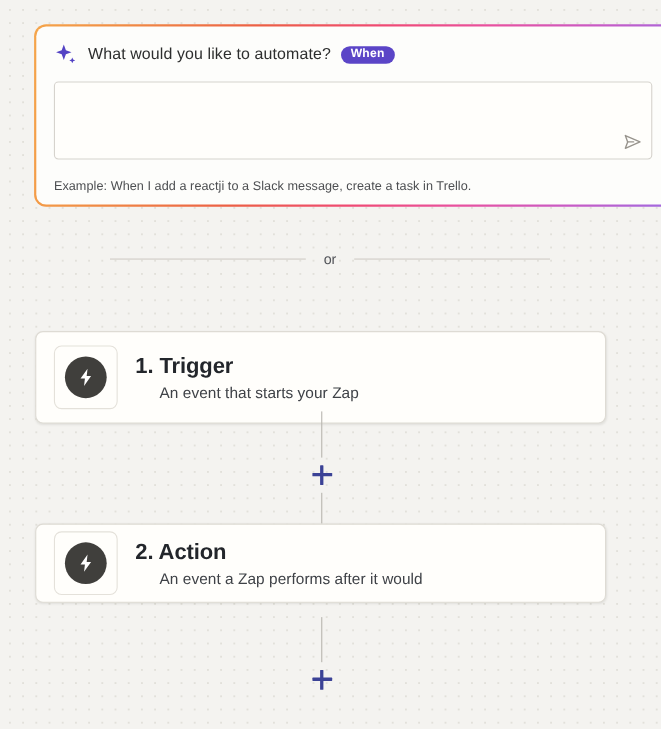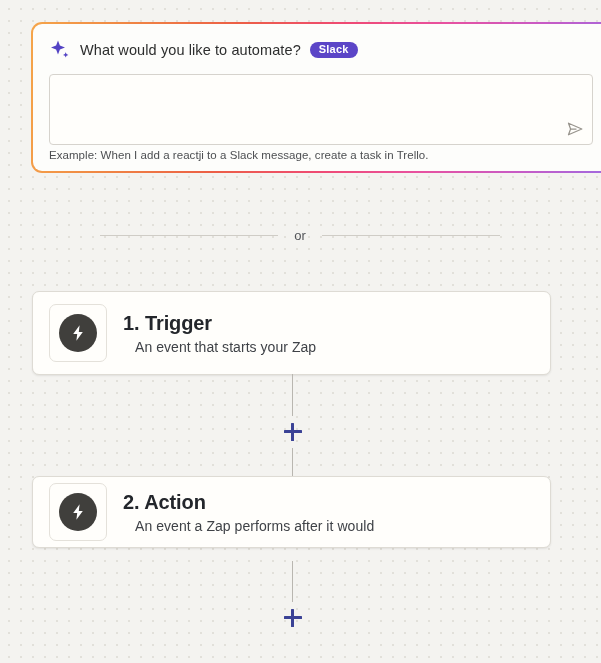--- a/index.html
+++ b/index.html
@@ -93,21 +93,21 @@
   }
   .send-icon {
     position: absolute;
     right: 7px;
     bottom: 5px;
     width: 20px;
     height: 20px;
     cursor: pointer;
   }
   .ai-example {
-    margin-top: 4px;
+    margin-top: 19px;
     font-size: 11.5px;
     color: #4d4f52;
     letter-spacing: 0.05px;
   }
 
   
   .or-row {
     position: absolute;
     left: 100px;
     top: 228px;
@@ -134,21 +134,21 @@
     box-sizing: border-box;
     background: #fffefb;
     border: 1px solid #dedbd4;
     border-radius: 7px;
     box-shadow: 0 1px 2px rgba(60, 55, 45, 0.10);
     display: flex;
     align-items: center;
     padding: 14px 16px;
     gap: 16px;
   }
-  #trigger-card { top: 291px; height: 84px; }
+  #trigger-card { top: 301px; height: 84px; }
   #action-card  { top: 476px; height: 72px; }
 
   .step-icon-tile {
     width: 56px;
     height: 56px;
     flex: none;
     border: 1px solid #e4e1da;
     border-radius: 7px;
     background: #fffefb;
     display: flex;
@@ -171,21 +171,21 @@
     font-size: 20px;
     font-weight: bold;
     color: #23262b;
     letter-spacing: -0.1px;
     line-height: 1.15;
   }
   .step-sub {
     font-size: 14px;
     color: #3f4247;
     margin-top: 4px;
-    margin-left: 12px;
+    margin-left: 22px;
     letter-spacing: 0.05px;
   }
 
   
   .connector {
     position: absolute;
     left: 292px;
     width: 1px;
     background: #b9b6b0;
   }
@@ -217,21 +217,21 @@
 
 <div class="ai-card-wrap">
   <div class="ai-card">
 
     <div class="ai-head">
       <svg class="sparkle-icon" viewBox="0 0 22 22">
         <path d="M9 1.5 L10.9 6.6 L16 8.5 L10.9 10.4 L9 15.5 L7.1 10.4 L2 8.5 L7.1 6.6 Z" fill="#5343c4"></path>
         <path d="M16.7 13.2 L17.5 15.1 L19.4 15.9 L17.5 16.7 L16.7 18.6 L15.9 16.7 L14 15.9 L15.9 15.1 Z" fill="#5343c4"></path>
       </svg>
       <span class="ai-title">What would you like to automate?</span>
-      <span class="beta-badge">Slack</span>
+      <span class="beta-badge">When</span>
     </div>
 
     <div class="ai-input-box">
       <textarea class="ai-textarea" placeholder="" style=""></textarea>
       <svg class="send-icon" viewBox="0 0 20 20">
         <path d="M3.5 4.2 L16.8 10 L3.5 15.8 L5.6 10 Z" fill="none" stroke="#98948d" stroke-width="1.25" stroke-linejoin="round"></path>
         <path d="M5.6 10 L11 10" stroke="#98948d" stroke-width="1.25" stroke-linecap="round"></path>
       </svg>
     </div>
 

